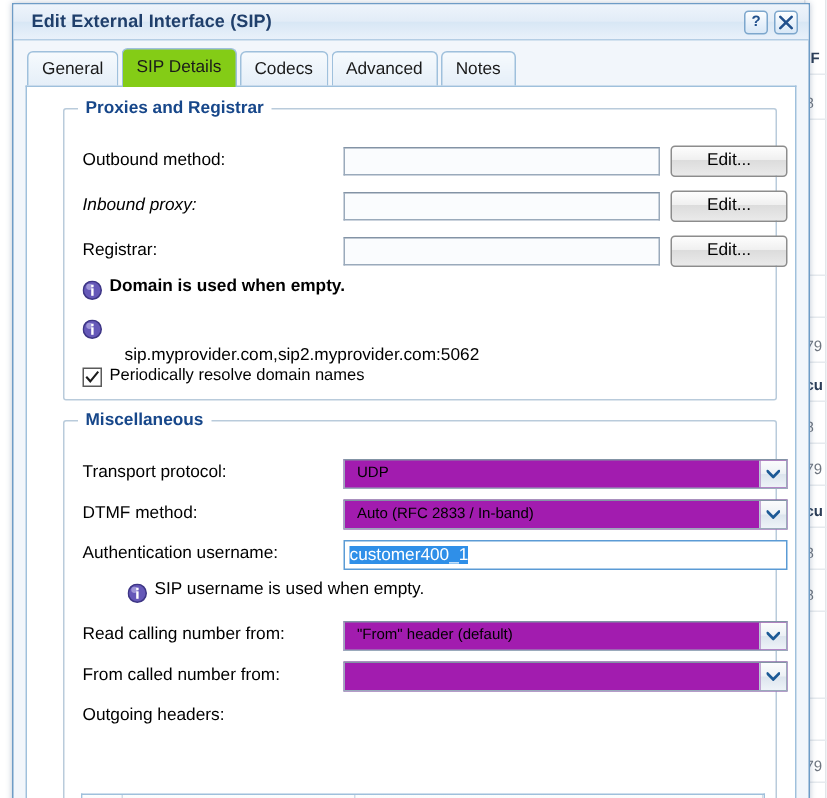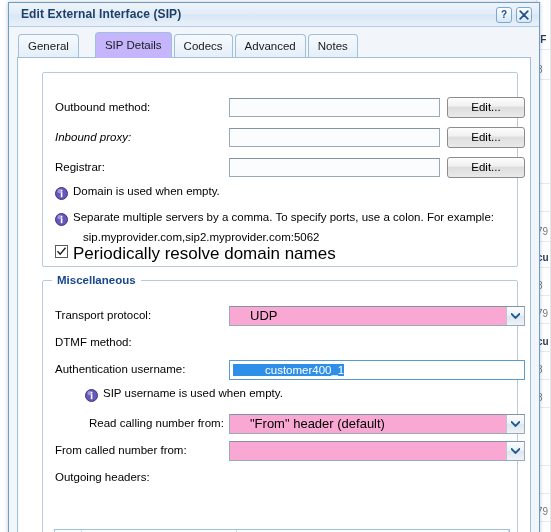--- a/index.html
+++ b/index.html
@@ -117,26 +117,25 @@
     color: #1a1a1a;
     background: linear-gradient(to bottom, #f6fafd 0%, #e4eef8 100%);
     border: 1px solid #9fc0dc;
     border-bottom: none;
     border-radius: 4px 4px 0 0;
     box-sizing: border-box;
     vertical-align: bottom;
     cursor: default;
   }
   .tab.active {
-    background: #c4b5fd;
+    background: #84cc16;
     height: 26px;
     line-height: 25px;
     z-index: 3;
     border-color: #9fc0dc;
-    margin-left: 14px;
   }
   
   #panel {
     position: absolute;
     left: 8px;
     right: 8px;
     top: 54px;
     bottom: 0;
     background: #ffffff;
     border: 1px solid #9fc0dc;
@@ -189,45 +188,44 @@
     overflow: hidden;
     white-space: nowrap;
   }
   .tinput.focused {
     background: #ffffff;
     border: 1px solid #5b9bd5;
   }
   .selhl {
     background: #2f8fe8;
     color: #ffffff;
-    padding-left: 32px;
   }
   .btn {
     position: absolute;
     height: 21px;
     border: 1px solid #8c8c8c;
     border-radius: 3px;
     background: linear-gradient(to bottom, #fdfdfd 0%, #f0f0f0 44%, #dcdcdc 46%, #eaeaea 100%);
     box-sizing: border-box;
     text-align: center;
     line-height: 19px;
     font-size: 11.5px;
     color: #000;
     cursor: default;
   }
   .combo {
     position: absolute;
     height: 20px;
-    background: #f9a8d4;
+    background: #a21caf;
     border: 1px solid #9aaabb;
     border-top-color: #8393a5;
     box-sizing: border-box;
-    font-size: 13px;
+    font-size: 10px;
     line-height: 18px;
-    padding: 0 22px 0 20px;
+    padding: 0 22px 0 8px;
     color: #000;
     overflow: hidden;
     white-space: nowrap;
   }
   .combo .arrowbox {
     position: absolute;
     right: 0; top: 0;
     width: 18px; height: 18px;
     background: linear-gradient(to bottom, #fbfcfd 0%, #edf1f5 48%, #dde5ee 52%, #eef3f8 100%);
     border-left: 1px solid #b9c6d4;
@@ -251,21 +249,21 @@
   .cbx {
     position: absolute;
     width: 13px; height: 13px;
     border: 1px solid #5a5a5a;
     background: #ffffff;
     box-sizing: border-box;
   }
   .cbx svg { display:block; }
   .cbxlabel {
     position: absolute;
-    font-size: 17px;
+    font-size: 11px;
     white-space: nowrap;
   }
 
   
   #hdr-table {
     position: absolute;
     left: 36px;
     right: 20px;
     top: 471px;
     bottom: 0;
@@ -344,20 +342,21 @@
         <path d="M1.2 1.2 L8.8 8.8 M8.8 1.2 L1.2 8.8" stroke="#21508c" stroke-width="1.7" stroke-linecap="round"></path>
       </svg>
     </div>
   </div>
 
   <div id="tabstrip"><div class="tab">General</div><div class="tab active">SIP Details</div><div class="tab">Codecs</div><div class="tab">Advanced</div><div class="tab">Notes</div></div>
 
   <div id="panel">
 
     <div class="group" id="group-proxies">
+      <div class="legend">Proxies and Registrar</div>
 
       <div class="flabel" style="left:12px; top:28px;">Outbound method:</div>
       <div class="tinput" style="left:186px; top:25px; width:211px;"></div>
       <div class="btn" style="left:404px; top:24px; width:78px;">Edit...</div>
 
       <div class="flabel" style="left:12px; top:58px;font-style:italic;">Inbound proxy:</div>
       <div class="tinput" style="left:186px; top:55px; width:211px;"></div>
       <div class="btn" style="left:404px; top:54px; width:78px;">Edit...</div>
 
       <div class="flabel" style="left:12px; top:88px;">Registrar:</div>
@@ -365,31 +364,30 @@
       <div class="btn" style="left:404px; top:84px; width:78px;">Edit...</div>
 
       <div class="infoicon" style="left:12px; top:114px;">
         <svg width="13" height="13" viewBox="0 0 13 13">
           <circle cx="6.5" cy="6.5" r="6" fill="#6558b8" stroke="#3d3585" stroke-width="1"></circle>
           <circle cx="4.6" cy="4.2" r="2.1" fill="#a9a1dd" opacity=".85"></circle>
           <rect x="5.8" y="5.2" width="1.6" height="5" fill="#ffffff"></rect>
           <rect x="5.8" y="2.8" width="1.6" height="1.7" fill="#ffffff"></rect>
         </svg>
       </div>
-      <div class="infotext" style="left:30px; top:112px;">Domain is used when empty.</div>
+      <div class="infotext" style="left:30px; top:112px;font-weight:bold;">Domain is used when empty.</div>
 
       <div class="infoicon" style="left:12px; top:140px;">
         <svg width="13" height="13" viewBox="0 0 13 13">
           <circle cx="6.5" cy="6.5" r="6" fill="#6558b8" stroke="#3d3585" stroke-width="1"></circle>
           <circle cx="4.6" cy="4.2" r="2.1" fill="#a9a1dd" opacity=".85"></circle>
           <rect x="5.8" y="5.2" width="1.6" height="5" fill="#ffffff"></rect>
           <rect x="5.8" y="2.8" width="1.6" height="1.7" fill="#ffffff"></rect>
         </svg>
       </div>
-      <div class="infotext" style="left:30px; top:138px;">Separate multiple servers by a comma. To specify ports, use a colon. For example:</div>
       <div class="infotext" style="left:40px; top:158px;">sip.myprovider.com,sip2.myprovider.com:5062</div>
 
       <div class="cbx" style="left:12px; top:172px;">
         <svg width="11" height="11" viewBox="0 0 11 11">
           <path d="M1.5 5.2 L4.2 8.2 L9.5 1.8" stroke="#1c1c1c" stroke-width="1.4" fill="none"></path>
         </svg>
       </div>
       <div class="cbxlabel" style="left:30px; top:171px;">Periodically resolve domain names</div>
     </div>
 
@@ -400,37 +398,45 @@
       <div class="combo" style="left:186px; top:25px; width:296px;">
         <span>UDP</span>
         <span class="arrowbox">
           <svg width="9" height="6" viewBox="0 0 9 6">
               <path d="M0.6 1 L4.5 5 L8.4 1" stroke="#1d5a96" stroke-width="1.8" fill="none" stroke-linecap="round"></path>
             </svg>
         </span>
       </div>
 
       <div class="flabel" style="left:12px; top:55px;">DTMF method:</div>
+      <div class="combo" style="left:186px; top:52px; width:296px;">
+        <span>Auto (RFC 2833 / In-band)</span>
+        <span class="arrowbox">
+          <svg width="9" height="6" viewBox="0 0 9 6">
+              <path d="M0.6 1 L4.5 5 L8.4 1" stroke="#1d5a96" stroke-width="1.8" fill="none" stroke-linecap="round"></path>
+            </svg>
+        </span>
+      </div>
 
       <div class="flabel" style="left:12px; top:82px;">Authentication username:</div>
       <div class="tinput focused" style="left:186px; top:79px; width:296px; height:20px; line-height:18px;">
         <span class="selhl">customer400_1</span>
       </div>
 
       <div class="infoicon" style="left:42px; top:108px;">
         <svg width="13" height="13" viewBox="0 0 13 13">
           <circle cx="6.5" cy="6.5" r="6" fill="#6558b8" stroke="#3d3585" stroke-width="1"></circle>
           <circle cx="4.6" cy="4.2" r="2.1" fill="#a9a1dd" opacity=".85"></circle>
           <rect x="5.8" y="5.2" width="1.6" height="5" fill="#ffffff"></rect>
           <rect x="5.8" y="2.8" width="1.6" height="1.7" fill="#ffffff"></rect>
         </svg>
       </div>
       <div class="infotext" style="left:60px; top:106px;">SIP username is used when empty.</div>
 
-      <div class="flabel" style="left:12px; top:136px;margin-left:34px;">Read calling number from:</div>
+      <div class="flabel" style="left:12px; top:136px;">Read calling number from:</div>
       <div class="combo" style="left:186px; top:133px; width:296px;">
         <span>"From" header (default)</span>
         <span class="arrowbox">
           <svg width="9" height="6" viewBox="0 0 9 6">
               <path d="M0.6 1 L4.5 5 L8.4 1" stroke="#1d5a96" stroke-width="1.8" fill="none" stroke-linecap="round"></path>
             </svg>
         </span>
       </div>
 
       <div class="flabel" style="left:12px; top:163px;">From called number from:</div>

